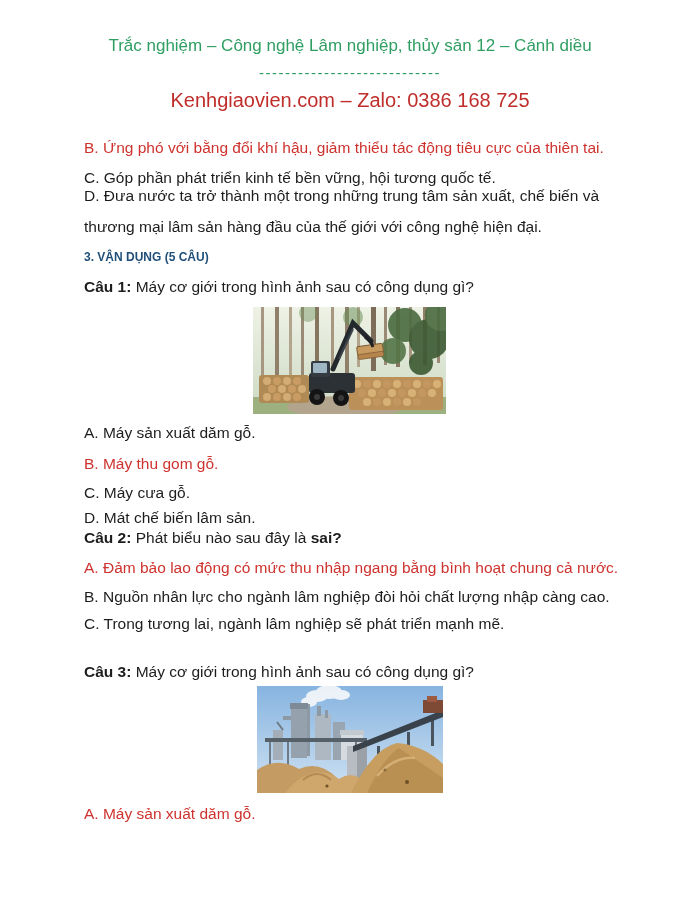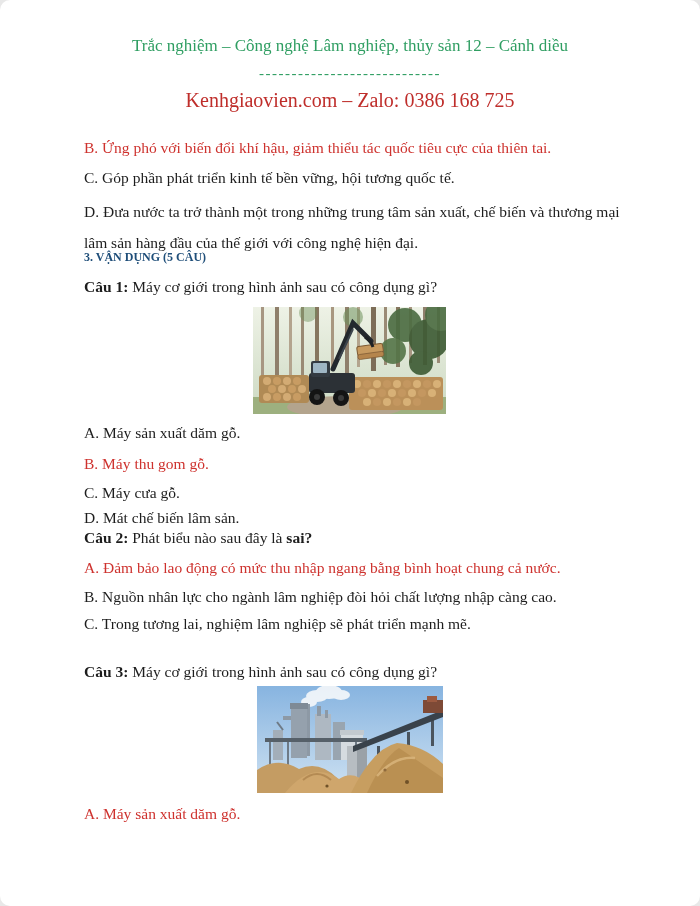--- a/index.html
+++ b/index.html
@@ -1,24 +1,23 @@
 <!DOCTYPE html>
 <html lang="vi" style="--green: #2F9E62; --red-contact: #BF2E2B; --red-answer: #CE322E; --blue-heading: #1F4E79;"><head>
 <meta charset="utf-8">
 <style>
   html,body{margin:0;padding:0;background:#e8e8e8;}
   .page{
     position:relative;
     width:700px;height:906px;
     margin:0 auto;
     background:#ffffff;
-    font-family:Liberation Serif, serif;
+    font-family:Liberation Sans, sans-serif;
     color:#1d1d1d;
     overflow:hidden;
-    border-radius:10px;
   }
   .ln{position:absolute;left:84px;font-size:15.5px;line-height:22px;white-space:nowrap;}
   .center{left:0;width:100%;text-align:center;}
   .title{top:35px;font-size:17px;color:var(--green,#2F9E62);}
   .sep{top:62px;font-size:15px;color:var(--green,#2F9E62);letter-spacing:1.5px;}
   .contact{top:89px;font-size:20px;color:var(--red-contact,#BF2E2B);}
   .red{color:var(--red-answer,#CE322E);}
   .blue-h{color:var(--blue-heading,#1F4E79);font-weight:bold;font-size:12px;}
   .b{font-weight:bold;margin-top:36px;}
   .wrap2{white-space:normal;width:542px;line-height:31px;}
@@ -27,23 +26,23 @@
 </style>
 </head>
 <body>
 
 <div class="page">
 
   <div class="ln center title">Trắc nghiệm – Công nghệ Lâm nghiệp, thủy sản 12 – Cánh diều</div>
   <div class="ln center sep">----------------------------</div>
   <div class="ln center contact">Kenhgiaovien.com – Zalo: 0386 168 725</div>
 
-  <div class="ln red" style="top:137px">B. Ứng phó với biến đổi khí hậu, giảm thiểu tác quốc tiêu cực của thiên tai.</div>
+  <div class="ln red" style="top:137px">B. Ứng phó với bằng đổi khí hậu, giảm thiểu tác động tiêu cực của thiên tai.</div>
   <div class="ln" style="top:167px">C. Góp phần phát triển kinh tế bền vững, hội tương quốc tế.</div>
-  <div class="ln wrap2" style="top:196px">D. Đưa nước ta trở thành một trong những trung tâm sản xuất, chế biến và thương mại lâm sản hàng đầu của thế giới với công nghệ hiện đại.</div>
+  <div class="ln wrap2" style="top:180px">D. Đưa nước ta trở thành một trong những trung tâm sản xuất, chế biến và thương mại lâm sản hàng đầu của thế giới với công nghệ hiện đại.</div>
 
   <div class="ln blue-h" style="top:246px">3. VẬN DỤNG (5 CÂU)</div>
 
   <div class="ln" style="top:276px"><span class="b">Câu 1:</span> <span>Máy cơ giới trong hình ảnh sau có công dụng gì?</span></div>
 
   <div class="photo" style="left:253px;top:307px" role="img" aria-label="photo-forestry-log-loader-machine-in-forest-with-log-piles">
     <svg width="193" height="107" viewBox="0 0 193 107" xmlns="http://www.w3.org/2000/svg">
       <defs>
         <linearGradient id="sky1" x1="0" y1="0" x2="0" y2="1">
           <stop offset="0" stop-color="#eef2e6"></stop>
@@ -140,21 +139,21 @@
 
   <div class="ln" style="top:422px">A. Máy sản xuất dăm gỗ.</div>
   <div class="ln red" style="top:453px">B. Máy thu gom gỗ.</div>
   <div class="ln" style="top:482px">C. Máy cưa gỗ.</div>
   <div class="ln" style="top:507px">D. Mát chế biến lâm sản.</div>
 
   <div class="ln" style="top:527px"><span class="b">Câu 2:</span> <span>Phát biểu nào sau đây là</span> <span class="b">sai?</span></div>
 
   <div class="ln red" style="top:557px">A. Đảm bảo lao động có mức thu nhập ngang bằng bình hoạt chung cả nước.</div>
   <div class="ln" style="top:586px">B. Nguồn nhân lực cho ngành lâm nghiệp đòi hỏi chất lượng nhập càng cao.</div>
-  <div class="ln" style="top:613px">C. Trong tương lai, nghiệm lâm nghiệp sẽ phát triển mạnh mẽ.</div>
+  <div class="ln" style="top:613px">C. Trong tương lai, ngành lâm nghiệp sẽ phát triển mạnh mẽ.</div>
 
   <div class="ln" style="top:661px"><span class="b">Câu 3:</span> <span>Máy cơ giới trong hình ảnh sau có công dụng gì?</span></div>
 
   <div class="photo" style="left:257px;top:686px" role="img" aria-label="photo-wood-chip-mill-with-conveyor-and-chip-piles">
     <svg width="186" height="107" viewBox="0 0 186 107" xmlns="http://www.w3.org/2000/svg">
       <defs>
         <linearGradient id="sky2" x1="0" y1="0" x2="0" y2="1">
           <stop offset="0" stop-color="#87b4e0"></stop>
             <stop offset="1" stop-color="#cfe2f2"></stop>
         </linearGradient>

